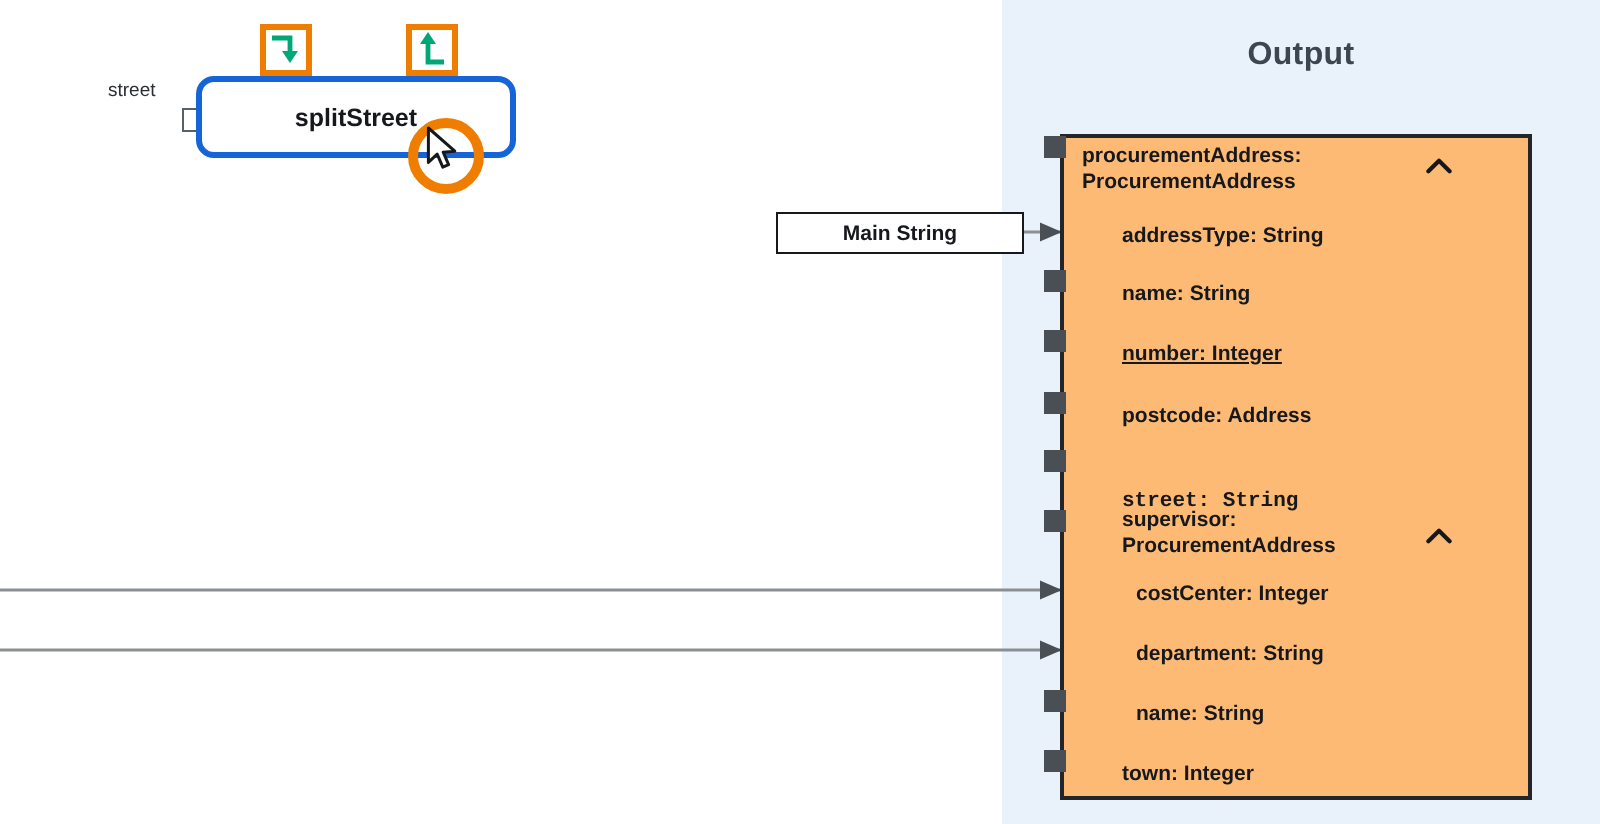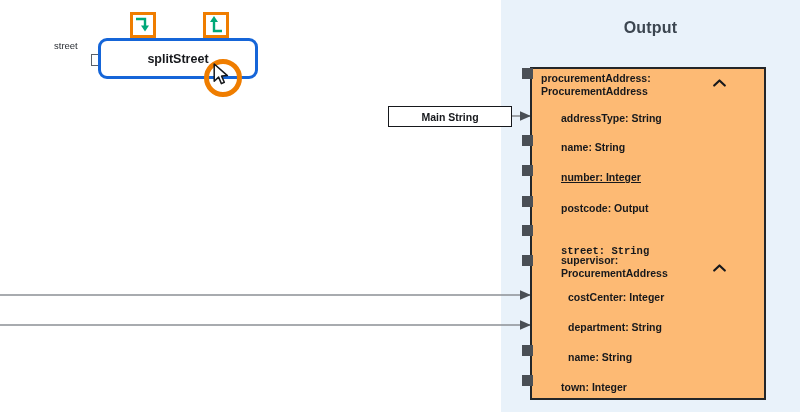--- a/index.html
+++ b/index.html
@@ -234,21 +234,21 @@
   <div id="tree-box">
     <div id="tree-rows">
         <div class="tree-text indent-0" style="top: 3px;">procurementAddress:
 ProcurementAddress</div>
         <svg class="chev" viewBox="0 0 13 8" style="top: 10px;">
           <path d="M1.2,6.6 L6.5,1.4 L11.8,6.6" fill="none" stroke="#16181c" stroke-width="2.1" stroke-linecap="round" stroke-linejoin="round"></path>
         </svg>
         <div class="tree-text indent-1" style="top: 43px;">addressType: String</div>
         <div class="tree-text indent-1" style="top: 72px;">name: String</div>
         <div class="tree-text indent-1" style="top: 102px; text-decoration: underline;">number: Integer</div>
-        <div class="tree-text indent-1" style="top: 133px;">postcode: Output</div>
+        <div class="tree-text indent-1" style="top: 133px;">postcode: Address</div>
         <div class="tree-text indent-1" style="top: 176px; font-family: Liberation Mono, monospace;">street: String</div>
         <div class="tree-text indent-1" style="top: 185px;">supervisor:
 ProcurementAddress</div>
         <svg class="chev" viewBox="0 0 13 8" style="top: 195px;">
           <path d="M1.2,6.6 L6.5,1.4 L11.8,6.6" fill="none" stroke="#16181c" stroke-width="2.1" stroke-linecap="round" stroke-linejoin="round"></path>
         </svg>
         <div class="tree-text indent-2" style="top: 222px;">costCenter: Integer</div>
         <div class="tree-text indent-2" style="top: 252px;">department: String</div>
         <div class="tree-text indent-2" style="top: 282px;">name: String</div>
         <div class="tree-text indent-1" style="top: 312px;">town: Integer</div>

